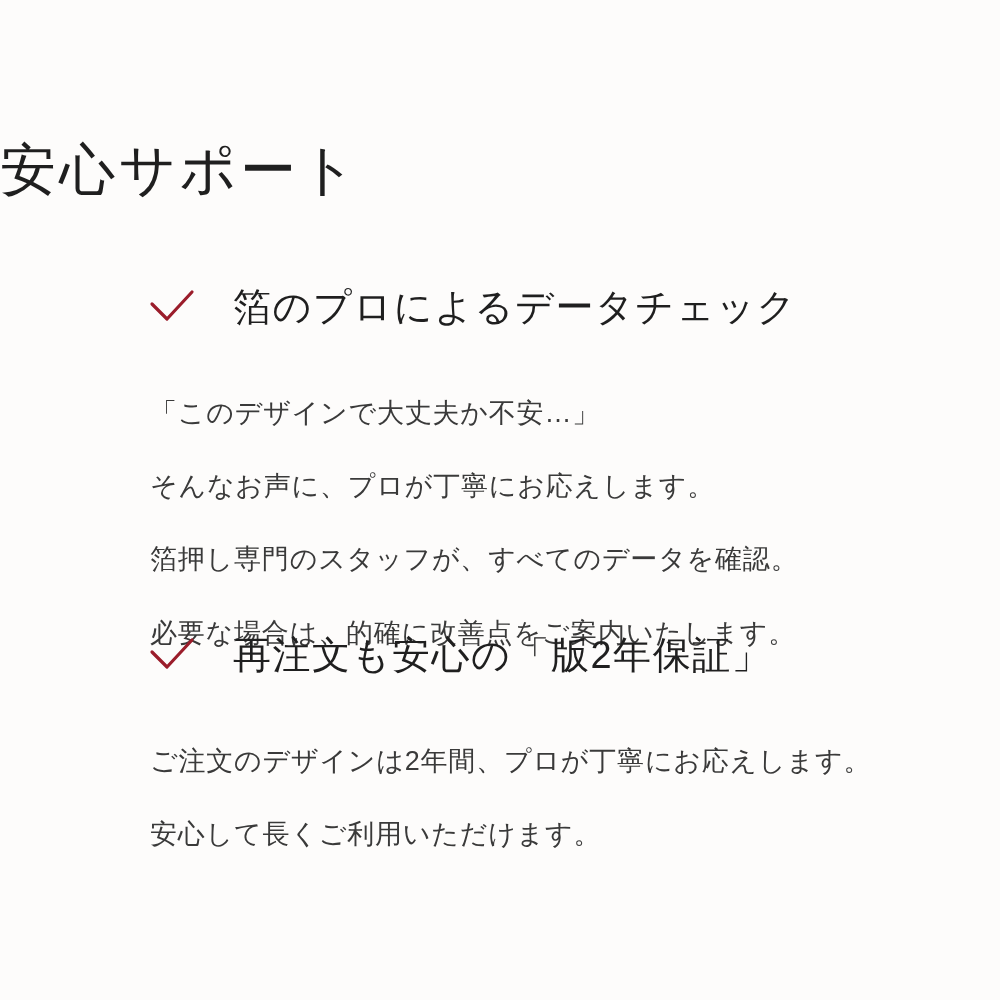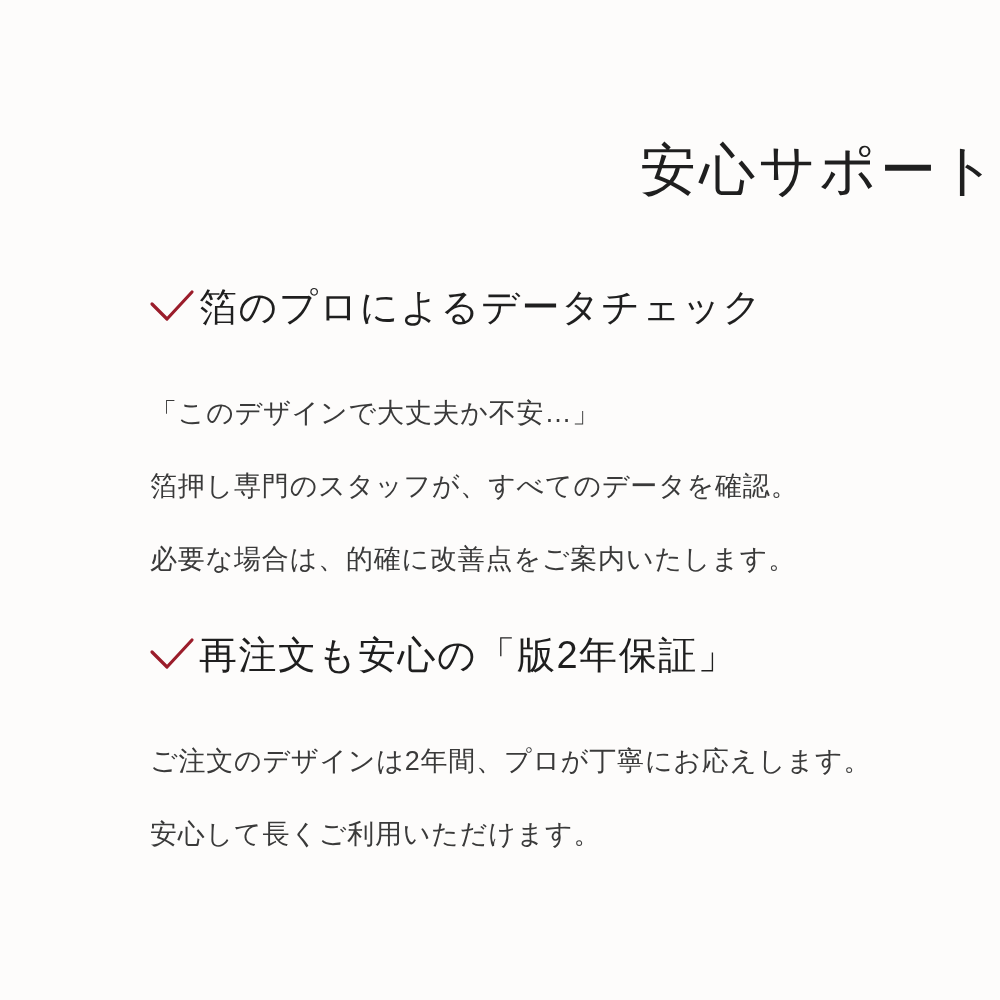--- a/index.html
+++ b/index.html
@@ -18,39 +18,39 @@
     position: relative;
     width: 1000px;
     height: 1000px;
     box-sizing: border-box;
   }
   .page-title {
     position: absolute;
     top: 98px;
     left: 0;
     width: 1000px;
-    text-align: right;
+    text-align: left;
     font-size: 56px;
     line-height: 1.2;
     letter-spacing: 0.06em;
     font-weight: 500;
     color: #1f1f1f;
   }
   .section {
     position: absolute;
     left: 148px;
     width: 760px;
   }
   .section-1 { top: 252px; }
   .section-2 { top: 600px; }
 
   .section-head {
     display: flex;
     align-items: center;
-    gap: 3px;
+    gap: 37px;
     margin-bottom: 26px;
   }
   .check-icon {
     flex: 0 0 auto;
     width: 48px;
     height: 40px;
     display: block;
   }
   .section-title {
     font-size: 38px;
@@ -80,20 +80,21 @@
 
   <section class="section section-1">
     <div class="section-head">
       <svg class="check-icon" viewBox="0 0 48 40" aria-hidden="true">
         <path d="M4 17 L19 32 L44 5" fill="none" stroke="#9b1d2b" stroke-width="3.2" stroke-linecap="round" stroke-linejoin="round"></path>
       </svg>
       <h2 class="section-title">箔のプロによるデータチェック</h2>
     </div>
     <div class="body-lines">
       <p class="body-line">「このデザインで大丈夫か不安…」</p>
+      <p class="body-line">そんなお声に、プロが丁寧にお応えします。</p>
       <p class="body-line">箔押し専門のスタッフが、すべてのデータを確認。</p>
       <p class="body-line">必要な場合は、的確に改善点をご案内いたします。</p>
     </div>
   </section>
 
   <section class="section section-2">
     <div class="section-head">
       <svg class="check-icon" viewBox="0 0 48 40" aria-hidden="true">
         <path d="M4 17 L19 32 L44 5" fill="none" stroke="#9b1d2b" stroke-width="3.2" stroke-linecap="round" stroke-linejoin="round"></path>
       </svg>

